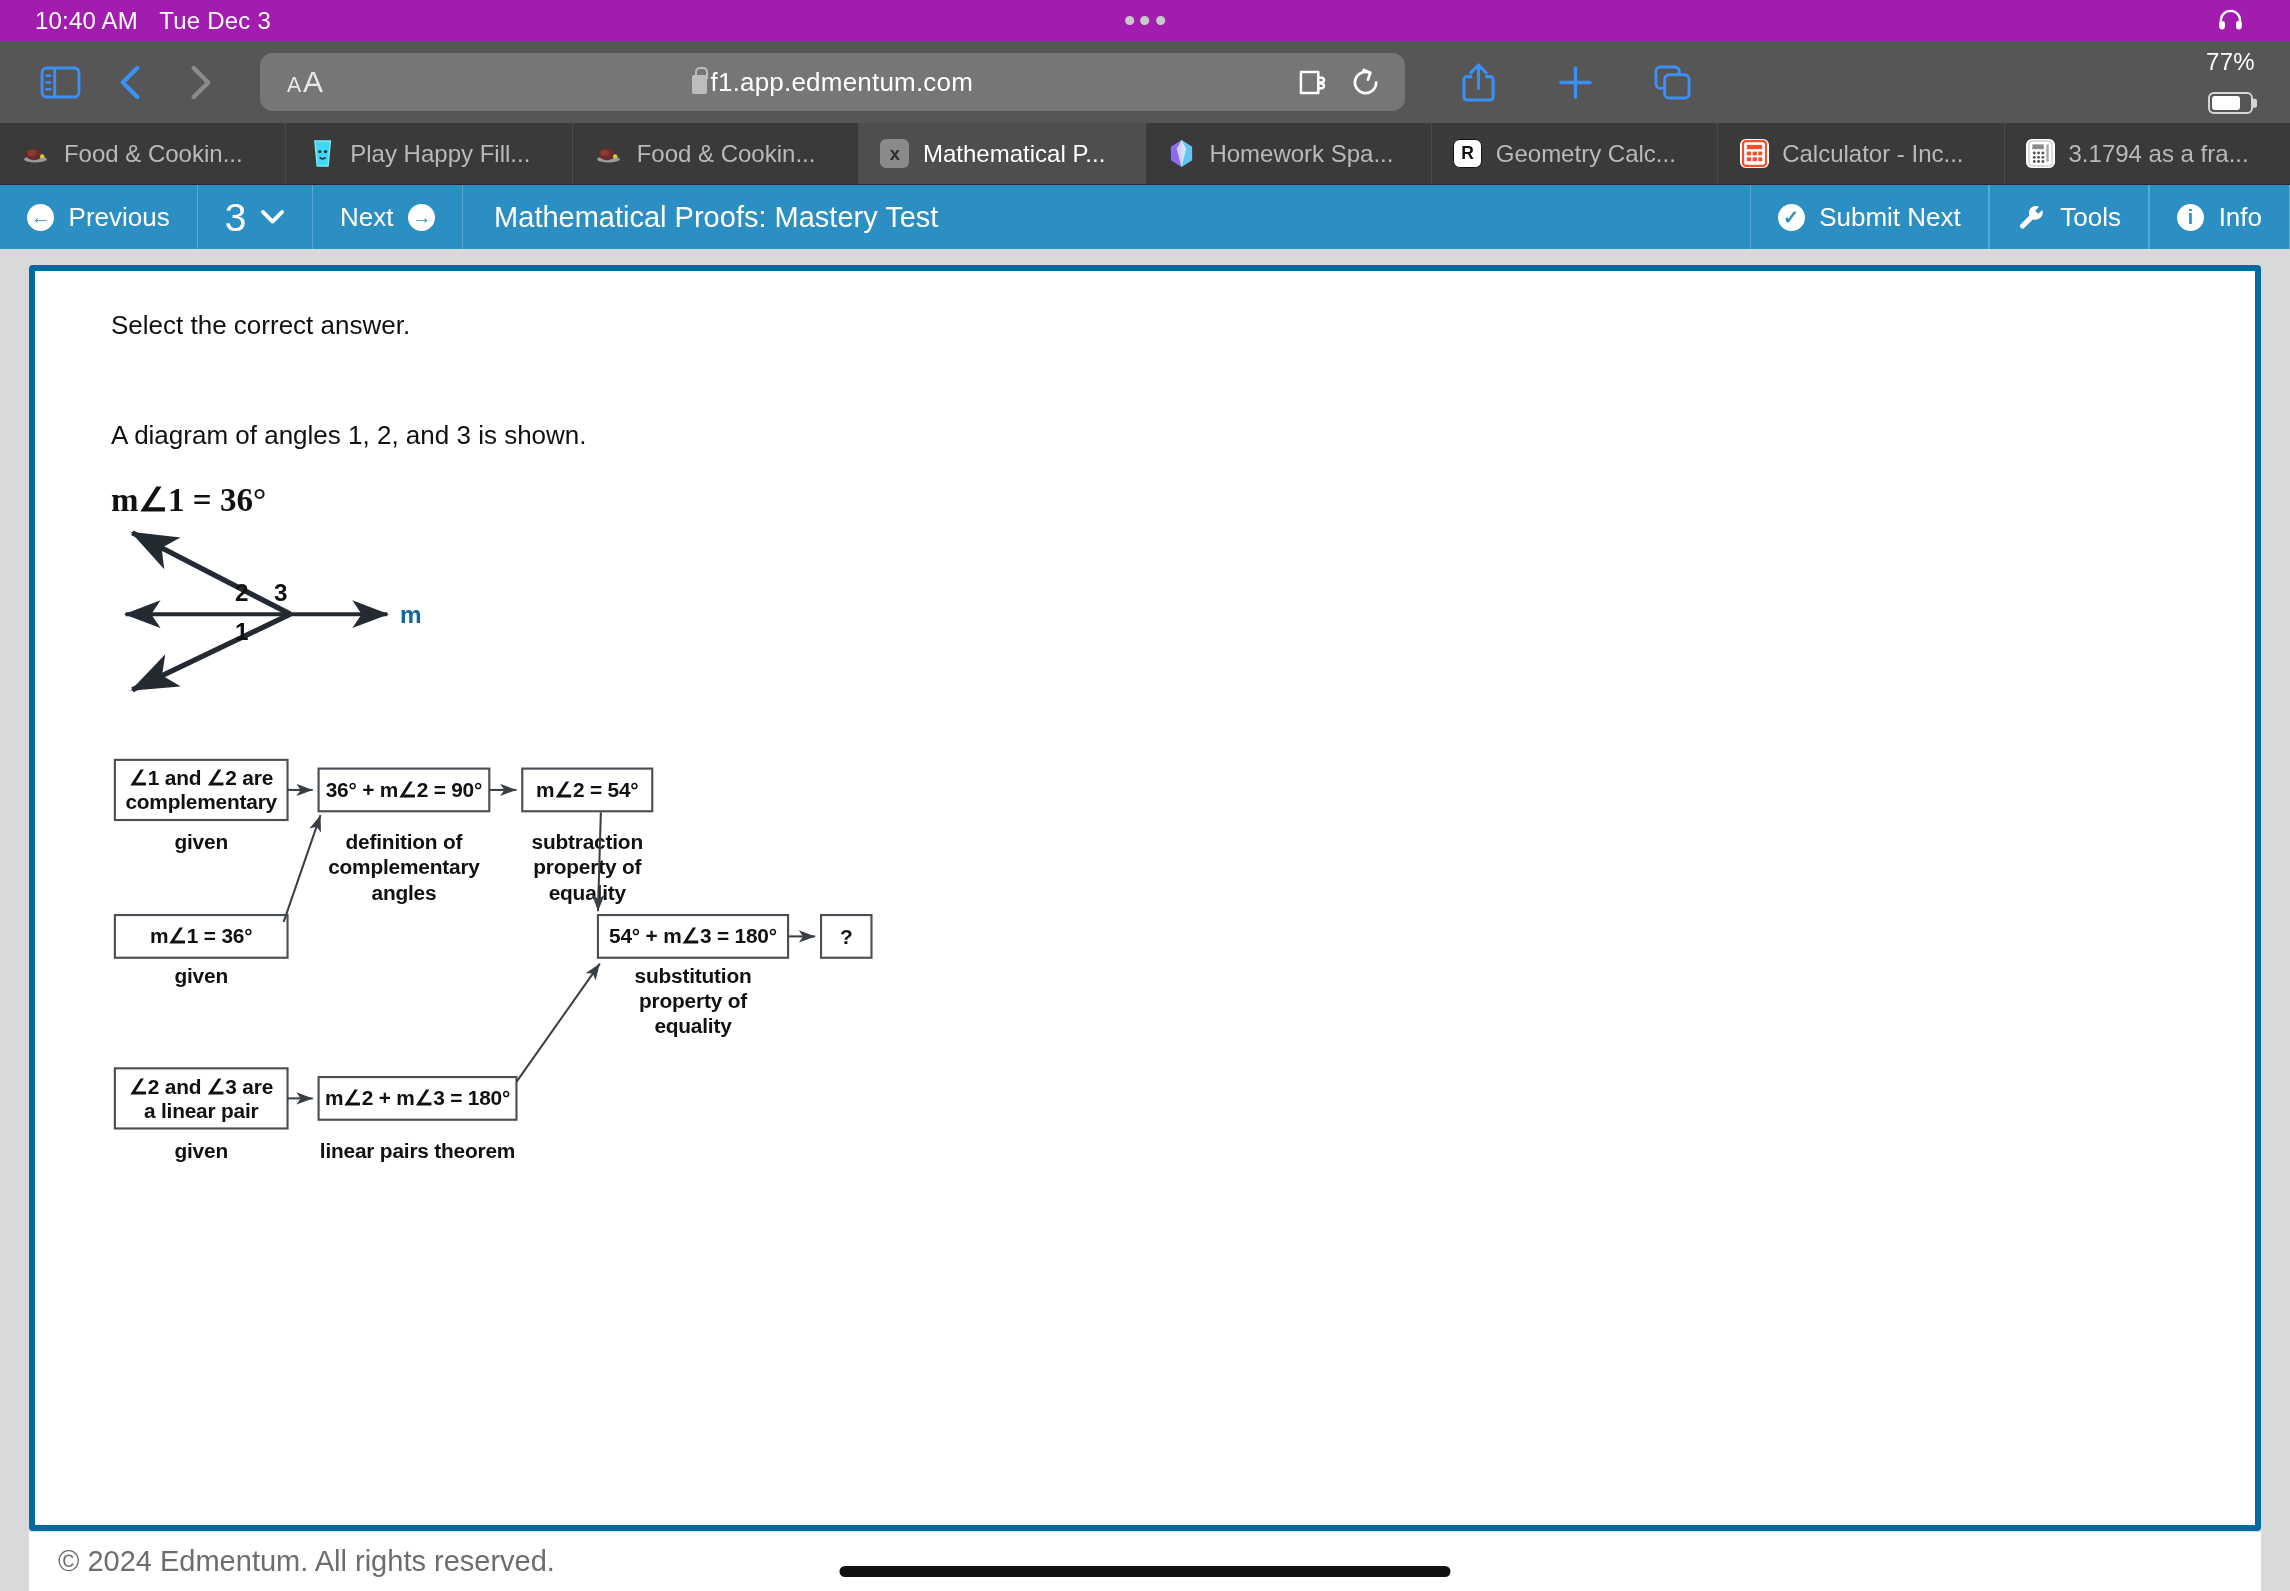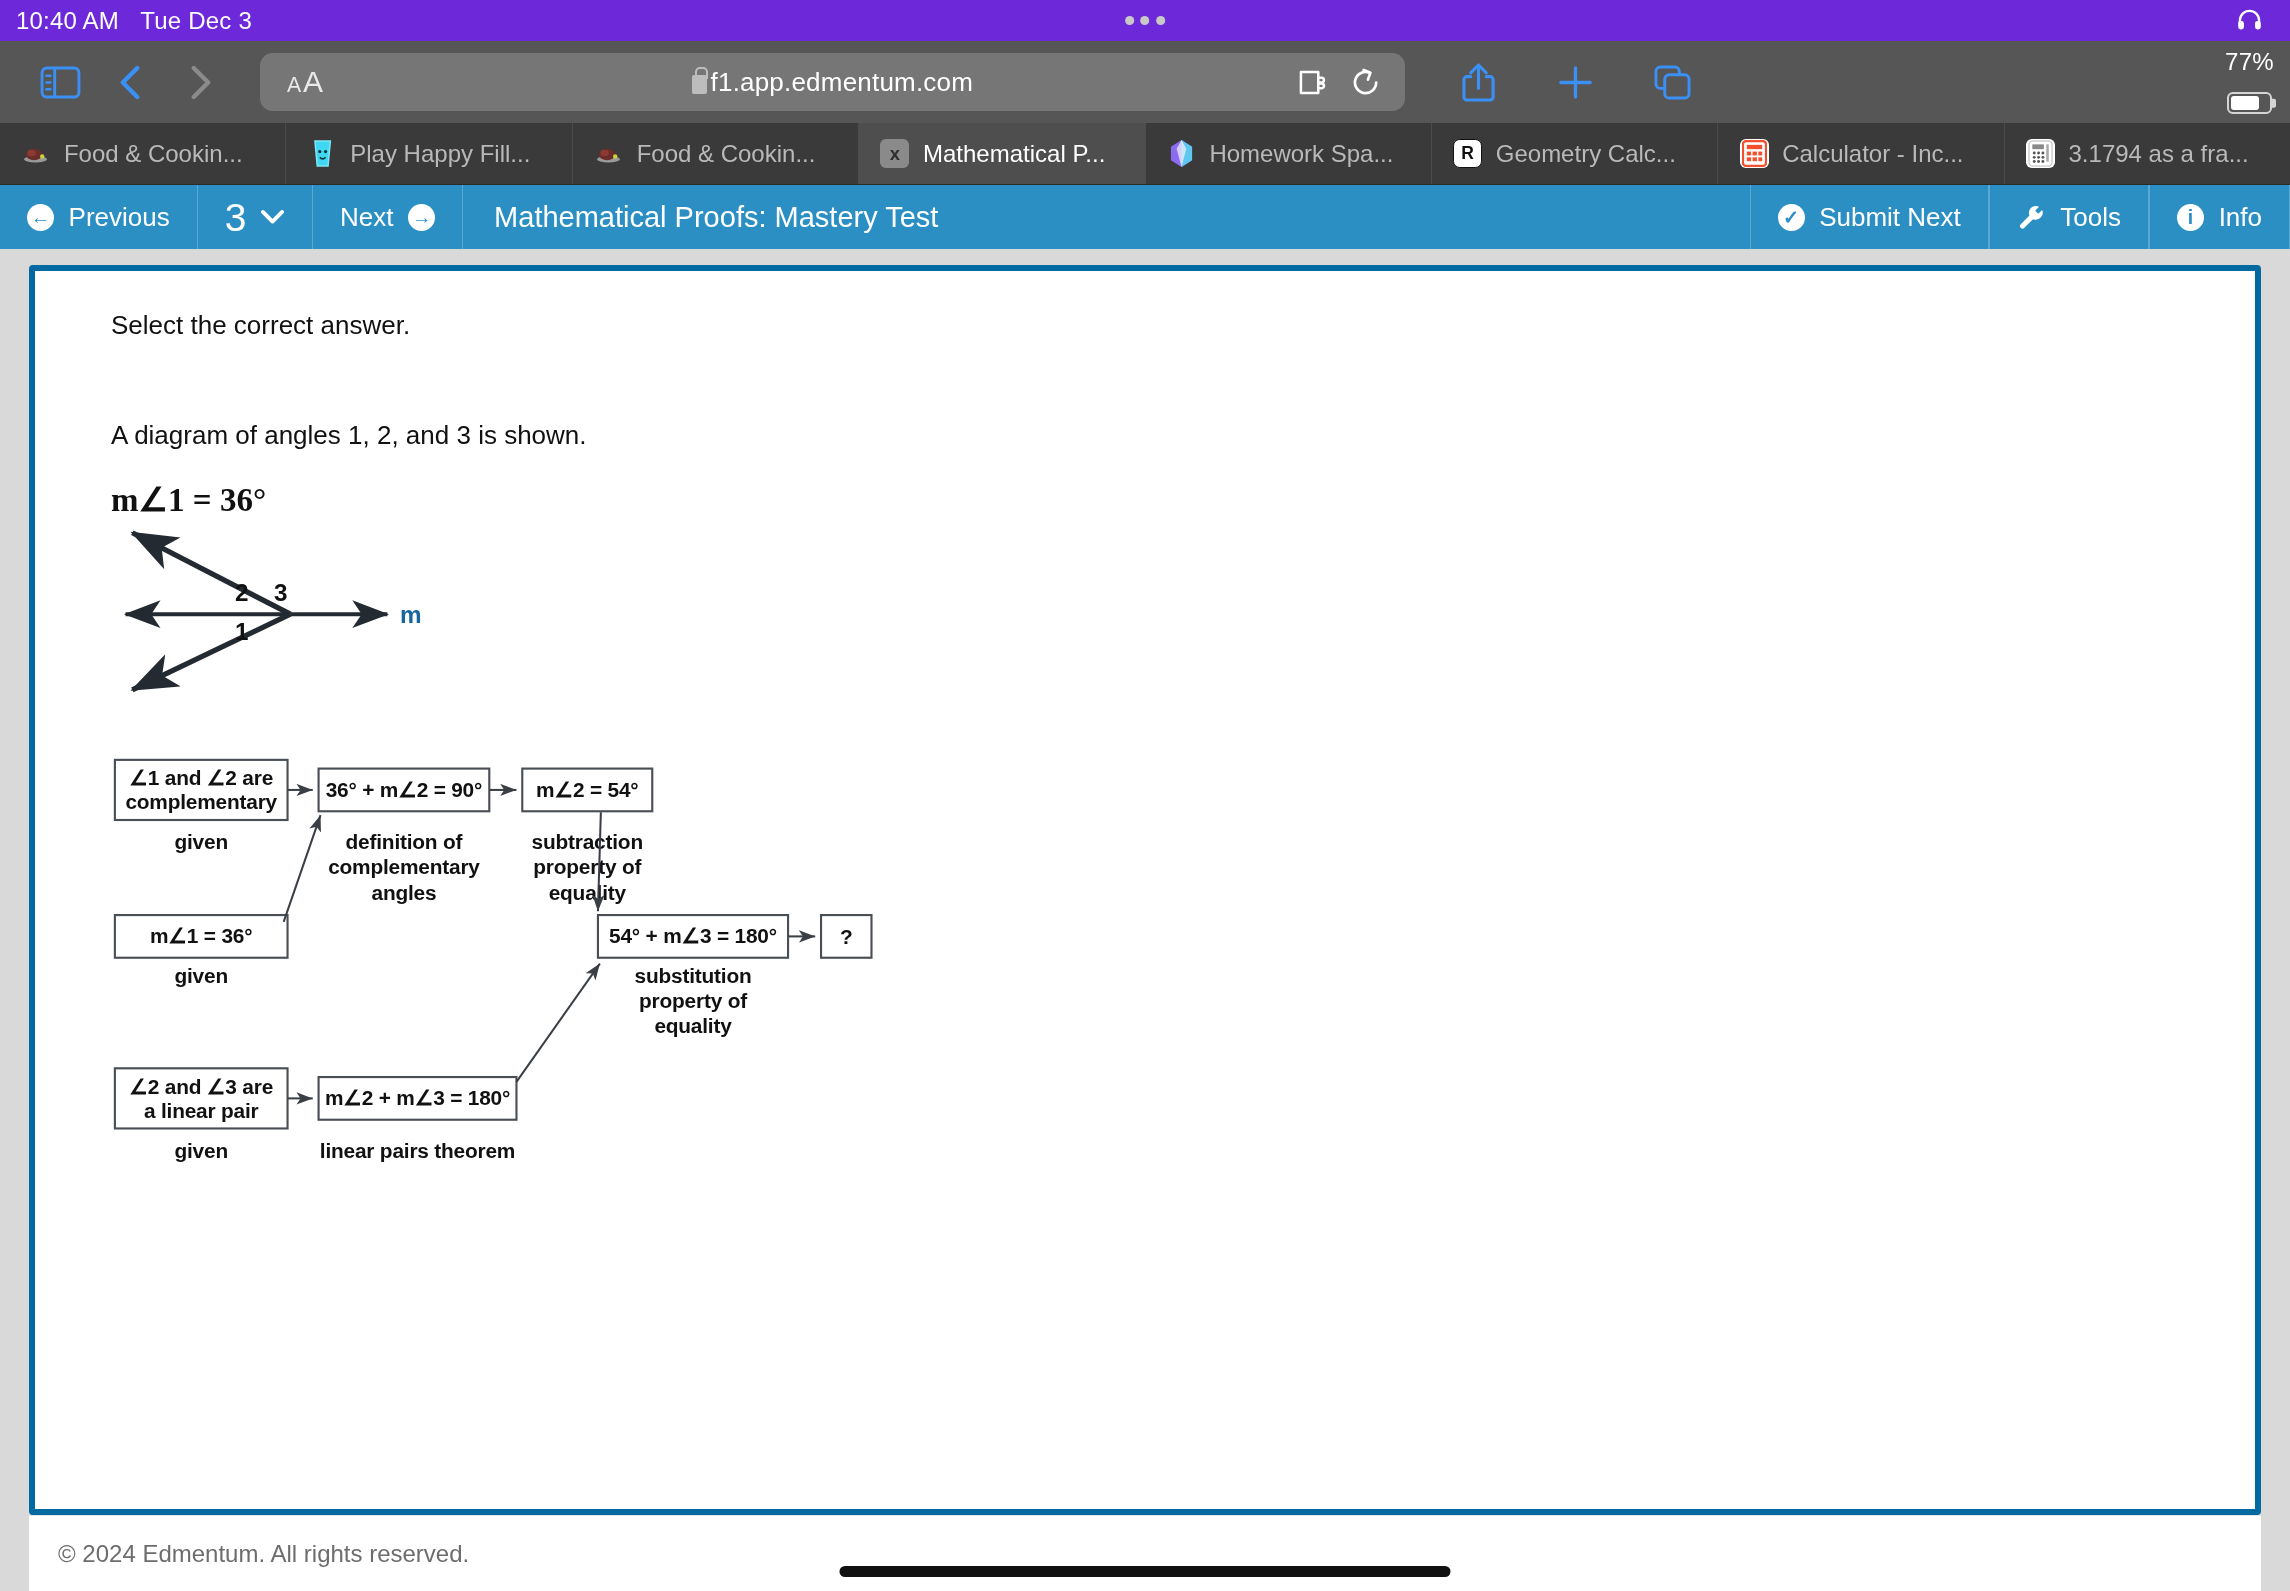--- a/index.html
+++ b/index.html
@@ -6,23 +6,23 @@
   html, body {
     width: 2290px; height: 1591px;
     background: #0d0d0d;
     font-family: "Liberation Sans", sans-serif;
     overflow: hidden;
   }
 
   
   #status-bar {
     height: 41px; width: 100%;
-    background: #6d28d9;
+    background: #a21caf;
     display: flex; align-items: center;
-    padding: 0 16px;
+    padding: 0 35px;
     color: #ffffff;
     position: relative;
   }
   .status-left { display: flex; align-items: baseline; gap: 21.3px; font-size: 24px; letter-spacing: 0.2px; }
   .status-center {
     position: absolute; left: 50%; transform: translateX(-50%);
     display: flex; gap: 6.8px; align-items: center;
   }
   .status-center i { width: 8.7px; height: 8.7px; border-radius: 50%; background: #c8c8c8; display: block; }
   .status-right {
@@ -156,23 +156,23 @@
   }
   .q-line { font-size: 26px; color: #111; margin-bottom: 29px; line-height: 1.2; }
   .q-line b { font-weight: bold; }
   .math-line {
     font-family: "Liberation Serif", serif;
     font-size: 33px; font-weight: bold; color:#111;
     margin-bottom: 5.8px;
   }
 
   #footer-bar {
-    height: 76px; background: #ffffff;
+    height: 60px; background: #ffffff;
     display: flex; align-items: center; padding-left: 29px;
-    font-size: 24px; color: #6d6d6d;
+    font-size: 29px; color: #6d6d6d;
     border-top: 1px solid #e2e2e2;
   }
   #home-indicator {
     position: absolute; bottom: 13.6px; left: 50%; transform: translateX(-50%);
     width: 611px; height: 11.6px; background: #111; border-radius: 5.8px;
   }
   svg { display: block; }
 </style>
 </head>
 <body>

